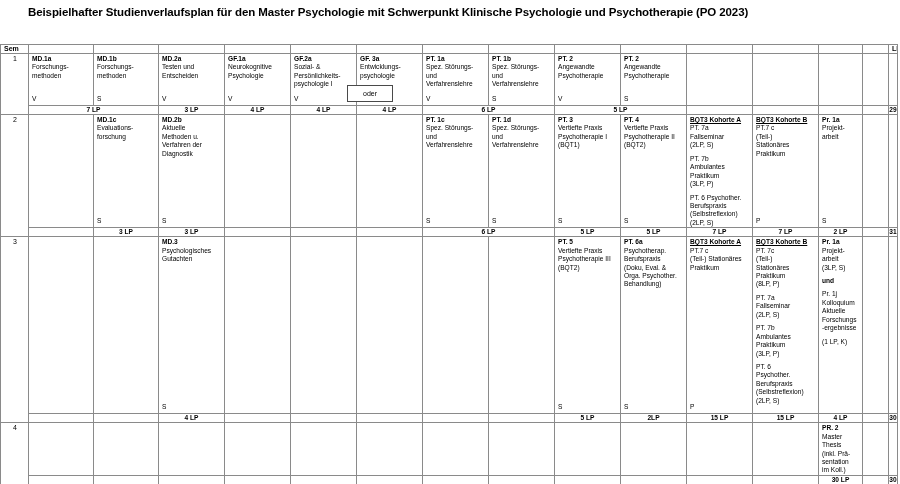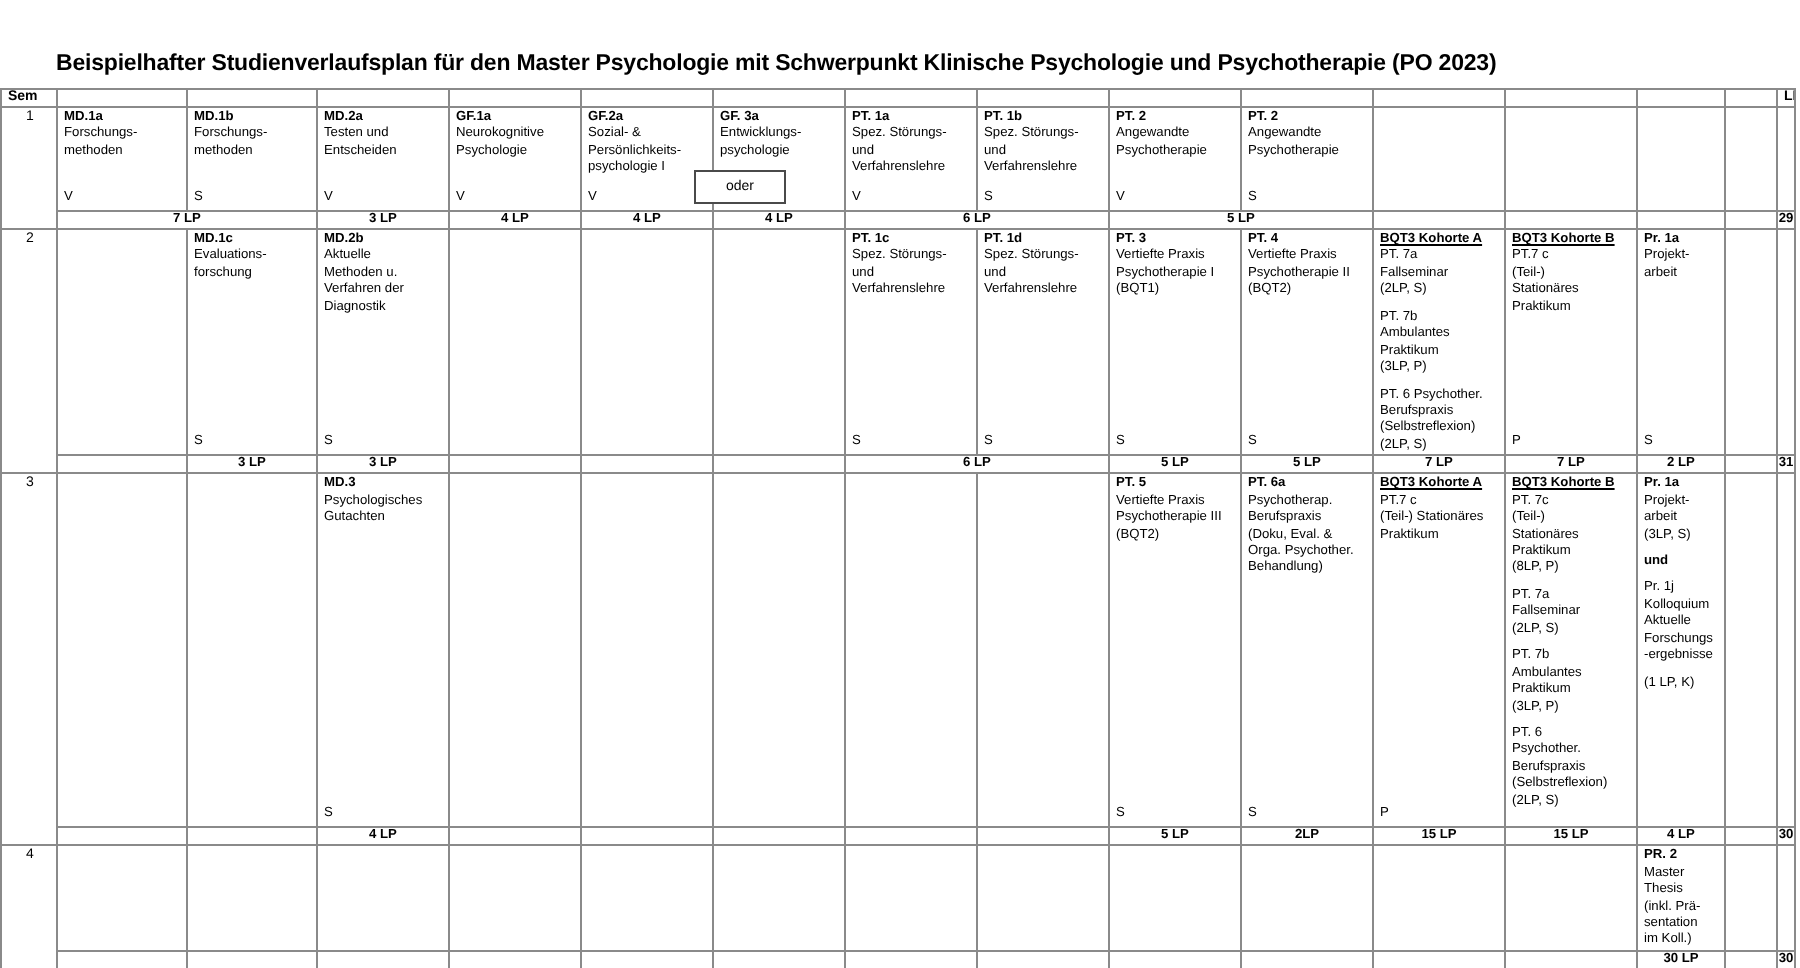--- a/index.html
+++ b/index.html
@@ -1,19 +1,19 @@
 <!DOCTYPE html>
 <html><head>
 <meta charset="utf-8">
 <style>
   html,body{margin:0;padding:0;background:#ffffff;}
   body{width:900px;height:484px;font-family:"Liberation Sans",sans-serif;color:#000;overflow:hidden;}
   #page-title{
     position:absolute;left:28px;top:6px;width:860px;
-    font-size:11.5px;font-weight:bold;letter-spacing:-0.1px;white-space:nowrap;margin-top:20px;
+    font-size:11.5px;font-weight:bold;letter-spacing:-0.1px;white-space:nowrap;
   }
   table.plan{
     position:absolute;left:0px;top:44px;
     border-collapse:collapse;
     table-layout:fixed;
     width:898px;
     font-size:7px;
     line-height:1.28;
   }
   table.plan td{

